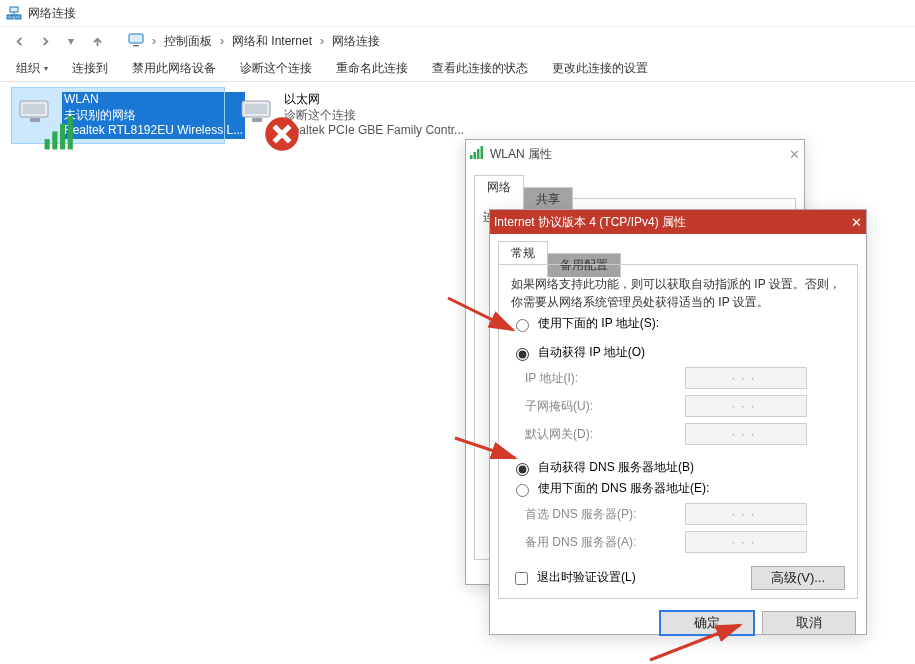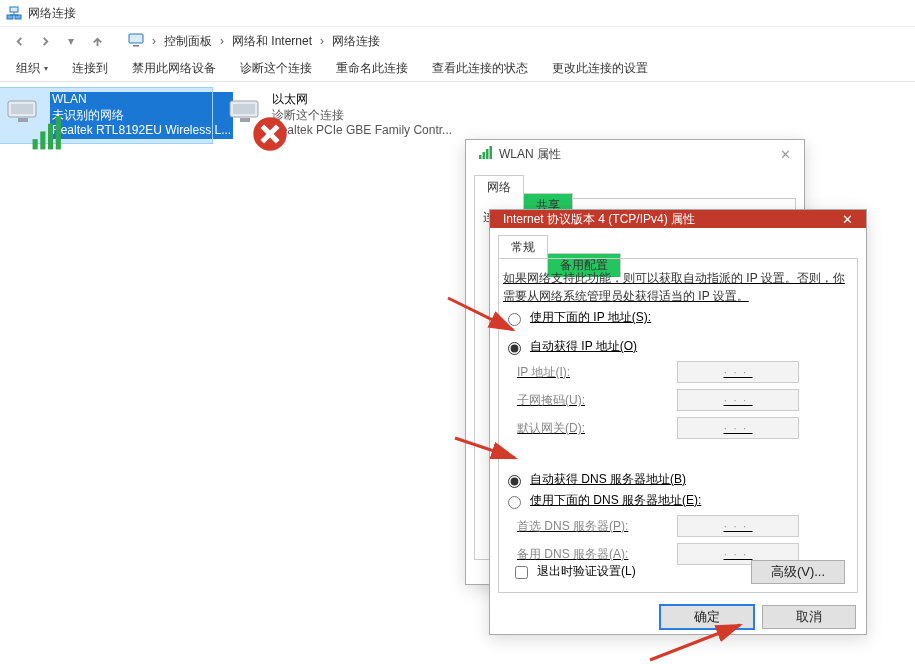--- a/index.html
+++ b/index.html
@@ -65,21 +65,21 @@
     content:"▾";
     font-size:8px;
     margin-left:4px;
     color:#555;
   }
 
   
   .adapters {
     display:flex;
     gap: 10px;
-    padding: 6px 0;
+    padding: 6px 12px;
     background:#fff;
   }
   .adapter {
     display:flex;
     align-items:flex-start;
     width: 200px;
     padding: 4px 6px;
     gap: 8px;
   }
   .adapter.selected {
@@ -106,61 +106,61 @@
     border:1px solid #aaa;
     background:#fff;
     box-shadow:0 4px 16px rgba(0,0,0,0.15);
   }
   .win.wlan {
     left:465px; top:139px; width:338px; height:444px;
   }
   .win .win-title {
     height: 28px;
     display:flex; align-items:center;
-    padding:0 13px;
+    padding:0 4px;
     gap:6px;
     color:#444;
   }
   .win .win-title .close-x{margin-left:auto; font-family:Segoe UI Symbol,sans-serif;font-size:13px;color:#999;}
   .win.wlan .tabs {
     display:flex; gap:0; padding: 6px 8px 0 8px;
   }
   .win .tab {
     border:1px solid #ccc; border-bottom:none;
     padding:3px 12px;
     background:#fff;
     margin-right:-1px;
     position:relative; top:1px;
     color:#333;
   }
-  .win .tab.inactive{background:#22c55e; top:19px;}
+  .win .tab.inactive{background:#a3a3a3; top:13px;}
   .win .tab-panel{
     margin:0 8px 8px 8px;
     border:1px solid #ccc;
     height: 360px;
   }
   .win.wlan .connect-line{
     padding:10px 4px;
     color:#333;
     font-size:12px;
     border-bottom: none;
     margin-left:4px;
   }
 
   
   .win.ipv4 {
     left:489px; top:209px; width:376px; height:424px;
   }
   .win.ipv4 .win-title{
-    background:#c0392b; color:#fff; height:18px;
+    background:#c0392b; color:#fff; height:24px;
     font-size:12px;
   }
   .win.ipv4 .win-title .close-x{color:#fff;}
   .win.ipv4 .tabs{display:flex; padding:6px 8px 0 8px;}
-  .win.ipv4 .tab-panel{margin:0 8px 6px 8px; border:1px solid #ccc; height:335px; padding:10px 4px; box-sizing:border-box; position:relative;text-decoration:underline;}
+  .win.ipv4 .tab-panel{margin:0 8px 6px 8px; border:1px solid #ccc; height:335px; padding:10px 12px; box-sizing:border-box; position:relative;}
   .ipv4 .description{color:#333; line-height:1.5;}
   .radio-row{display:flex;align-items:center;gap:6px;margin-top:12px;}
   .radio-row input[type=radio]{accent-color:#333;}
   .field-row{display:flex;align-items:center;margin:6px 0 6px 14px;}
   .field-row .label{width:160px;color:#888;}
   .ip-box{
     width:120px;height:20px;border:1px solid #ccc;background:#f3f3f3;
     display:flex;align-items:center;justify-content:space-evenly;
     color:#999;font-size:11px;letter-spacing:6px;
   }
@@ -340,21 +340,21 @@
     </div>
     <div class="field-row">
       <span class="label">子网掩码(U):</span>
       <span class="ip-box">···</span>
     </div>
     <div class="field-row">
       <span class="label">默认网关(D):</span>
       <span class="ip-box">···</span>
     </div>
 
-    <label class="radio-row" style="margin-top:32px;">
+    <label class="radio-row" style="margin-top:14px;">
       <input type="radio" name="dnsmode" checked="" style="">
       <span>自动获得 DNS 服务器地址(B)</span>
     </label>
     <label class="radio-row" style="margin-top:4px;">
       <input type="radio" name="dnsmode" style="">
       <span>使用下面的 DNS 服务器地址(E):</span>
     </label>
 
     <div class="field-row">
       <span class="label">首选 DNS 服务器(P):</span>

